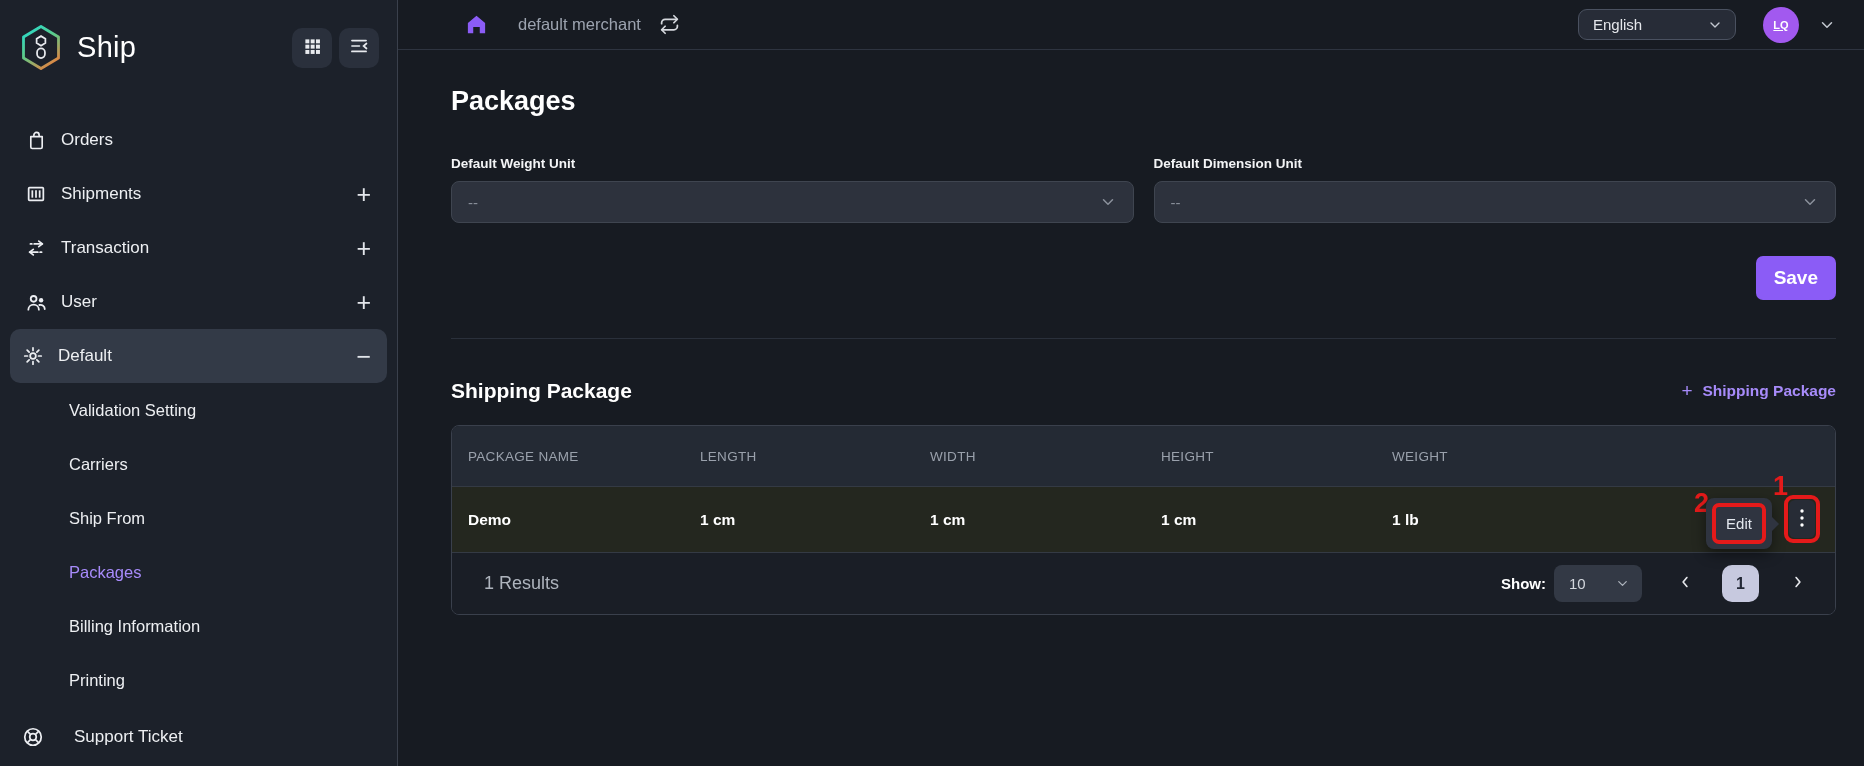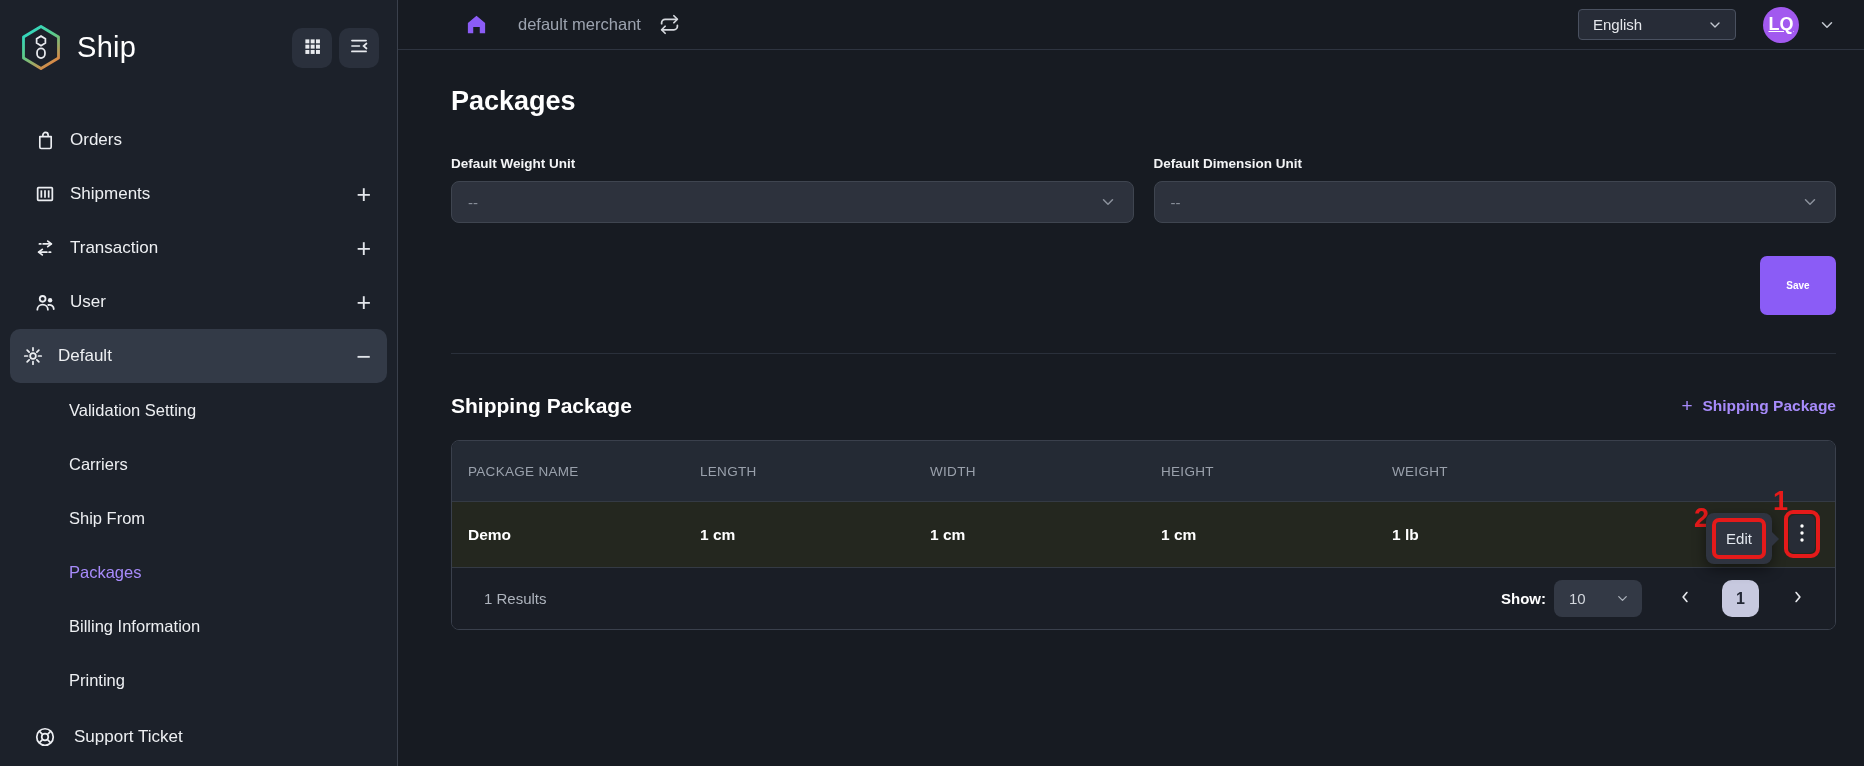--- a/index.html
+++ b/index.html
@@ -18,72 +18,72 @@
   .logo-hex svg { width:42px; height:47px; display:block; }
   .logo-text { font-size:29px; color:#ffffff; letter-spacing:.3px; }
   .logo-actions { margin-left:auto; display:flex; gap:7px; }
   .icon-btn {
     width:40px; height:40px; border:none; border-radius:10px; background:#2a303c;
     display:flex; align-items:center; justify-content:center; cursor:pointer;
   }
   .nav { margin-top:42px; display:flex; flex-direction:column; }
   .nav-item {
     height:54px; display:flex; align-items:center; gap:12px;
-    padding:0 26px 0 32px; font-size:17px; color:#edeff2; cursor:pointer;
+    padding:0 26px 0 23px; font-size:17px; color:#edeff2; cursor:pointer;
   }
   .nav-icon { width:26px; display:flex; justify-content:center; }
   .expander { margin-left:auto; font-size:25px; font-weight:300; color:#e2e5ea; line-height:1; }
   .nav-item.active {
     background:#333a47; border-radius:10px; margin:0 10px; padding:0 16px 0 10px;
   }
   .subnav-item {
     height:54px; display:flex; align-items:center; padding-left:69px;
     font-size:16.5px; color:#edeff2; cursor:pointer;
   }
   .subnav-item.current { color:#a78bfa; }
   .support-row {
-    margin-top:auto; height:60px; display:flex; align-items:center; gap:16px;
-    padding:0 32px; font-size:17px; color:#edeff2; cursor:pointer;
+    margin-top:auto; height:60px; display:flex; align-items:center; gap:28px;
+    padding:0 20px; font-size:17px; color:#edeff2; cursor:pointer;
   }
   
   .main { flex:1; display:flex; flex-direction:column; min-width:0; }
   .topbar {
     height:50px; flex-shrink:0; display:flex; align-items:center;
     padding:0 28px 0 67px; border-bottom:1px solid #2e3440;
   }
   .merchant-name { margin-left:30px; color:#9ca3af; font-size:16.5px; }
   .swap-wrap { margin-left:18px; display:flex; cursor:pointer; }
   .top-right { margin-left:auto; display:flex; align-items:center; }
   .lang-select {
     width:158px; height:31px; background:#272c37; border:1px solid #4a5160;
-    border-radius:4px; display:flex; align-items:center; padding:0 12px 0 14px;
+    border-radius:9px; display:flex; align-items:center; padding:0 12px 0 14px;
     font-size:15px; color:#e5e7eb; cursor:pointer;
   }
   .lang-select .chev { margin-left:auto; display:flex; }
   .avatar {
     width:36px; height:36px; border-radius:50%; background:#a259ef; margin-left:27px;
     display:flex; align-items:center; justify-content:center;
-    color:#fff; font-size:18px; font-weight:700; cursor:pointer;text-decoration:underline;
+    color:#fff; font-size:11px; font-weight:700; cursor:pointer;text-decoration:underline;
   }
   .profile-caret { margin-left:19px; display:flex; cursor:pointer; }
   .content { padding:36px 28px 0 53px; }
   .page-title { font-size:27px; font-weight:700; color:#ffffff; }
   .form-row { display:flex; gap:20px; margin-top:39px; }
   .field { flex:1; }
   .field-label { font-size:13.5px; font-weight:700; color:#f3f4f6; margin-bottom:10px; }
   .select-box {
     height:42px; background:#2d323d; border:1px solid #3f4550; border-radius:8px;
     display:flex; align-items:center; padding:0 16px; font-size:15px; color:#878d98;
     cursor:pointer;
   }
   .select-box .chev { margin-left:auto; display:flex; }
   .save-row { display:flex; justify-content:flex-end; margin-top:33px; }
   .save-btn {
-    min-width:76px; height:59px; padding:0 18px; border:none; border-radius:7px;
-    background:#8b5cf6; color:#ffffff; font-size:10px; font-weight:700;
+    min-width:76px; height:44px; padding:0 18px; border:none; border-radius:7px;
+    background:#8b5cf6; color:#ffffff; font-size:19px; font-weight:700;
     font-family:inherit; cursor:pointer;
   }
   .divider { height:1px; background:#2a303b; margin-top:38px; }
   .section-head { display:flex; align-items:center; justify-content:space-between; margin-top:40px; }
   .section-title { font-size:21px; font-weight:700; color:#ffffff; }
   .add-link {
     display:flex; align-items:center; gap:10px; color:#a78bfa;
     font-size:15.5px; font-weight:700; cursor:pointer;
   }
   .add-link .plus { font-size:19px; font-weight:400; }
@@ -126,21 +126,21 @@
     display:flex; align-items:center; justify-content:center;
   }
   .edit-btn {
     border:none; background:transparent; color:#e3e7ee; font-size:15px;
     font-family:inherit; cursor:pointer;
   }
   .t-foot {
     display:flex; align-items:center; height:62px; background:#1a1e26;
     border-top:1px solid #343a44; border-radius:0 0 7px 7px; padding:0 28px 0 32px;
   }
-  .results-text { color:#aeb4bd; font-size:15px; }
+  .results-text { color:#aeb4bd; font-size:18px; }
   .foot-right { margin-left:auto; display:flex; align-items:center; }
   .show-label { font-size:15px; font-weight:700; color:#ffffff; }
   .size-select {
     width:88px; height:37px; margin-left:8px; background:#333945; border-radius:8px;
     display:flex; align-items:center; padding:0 12px 0 15px; color:#d3d7dd;
     font-size:15px; cursor:pointer;
   }
   .size-select .chev { margin-left:auto; display:flex; }
   .pg-btn { margin-left:30px; background:none; border:none; display:flex; cursor:pointer; }
   .pg-prev { margin-left:34px; }

